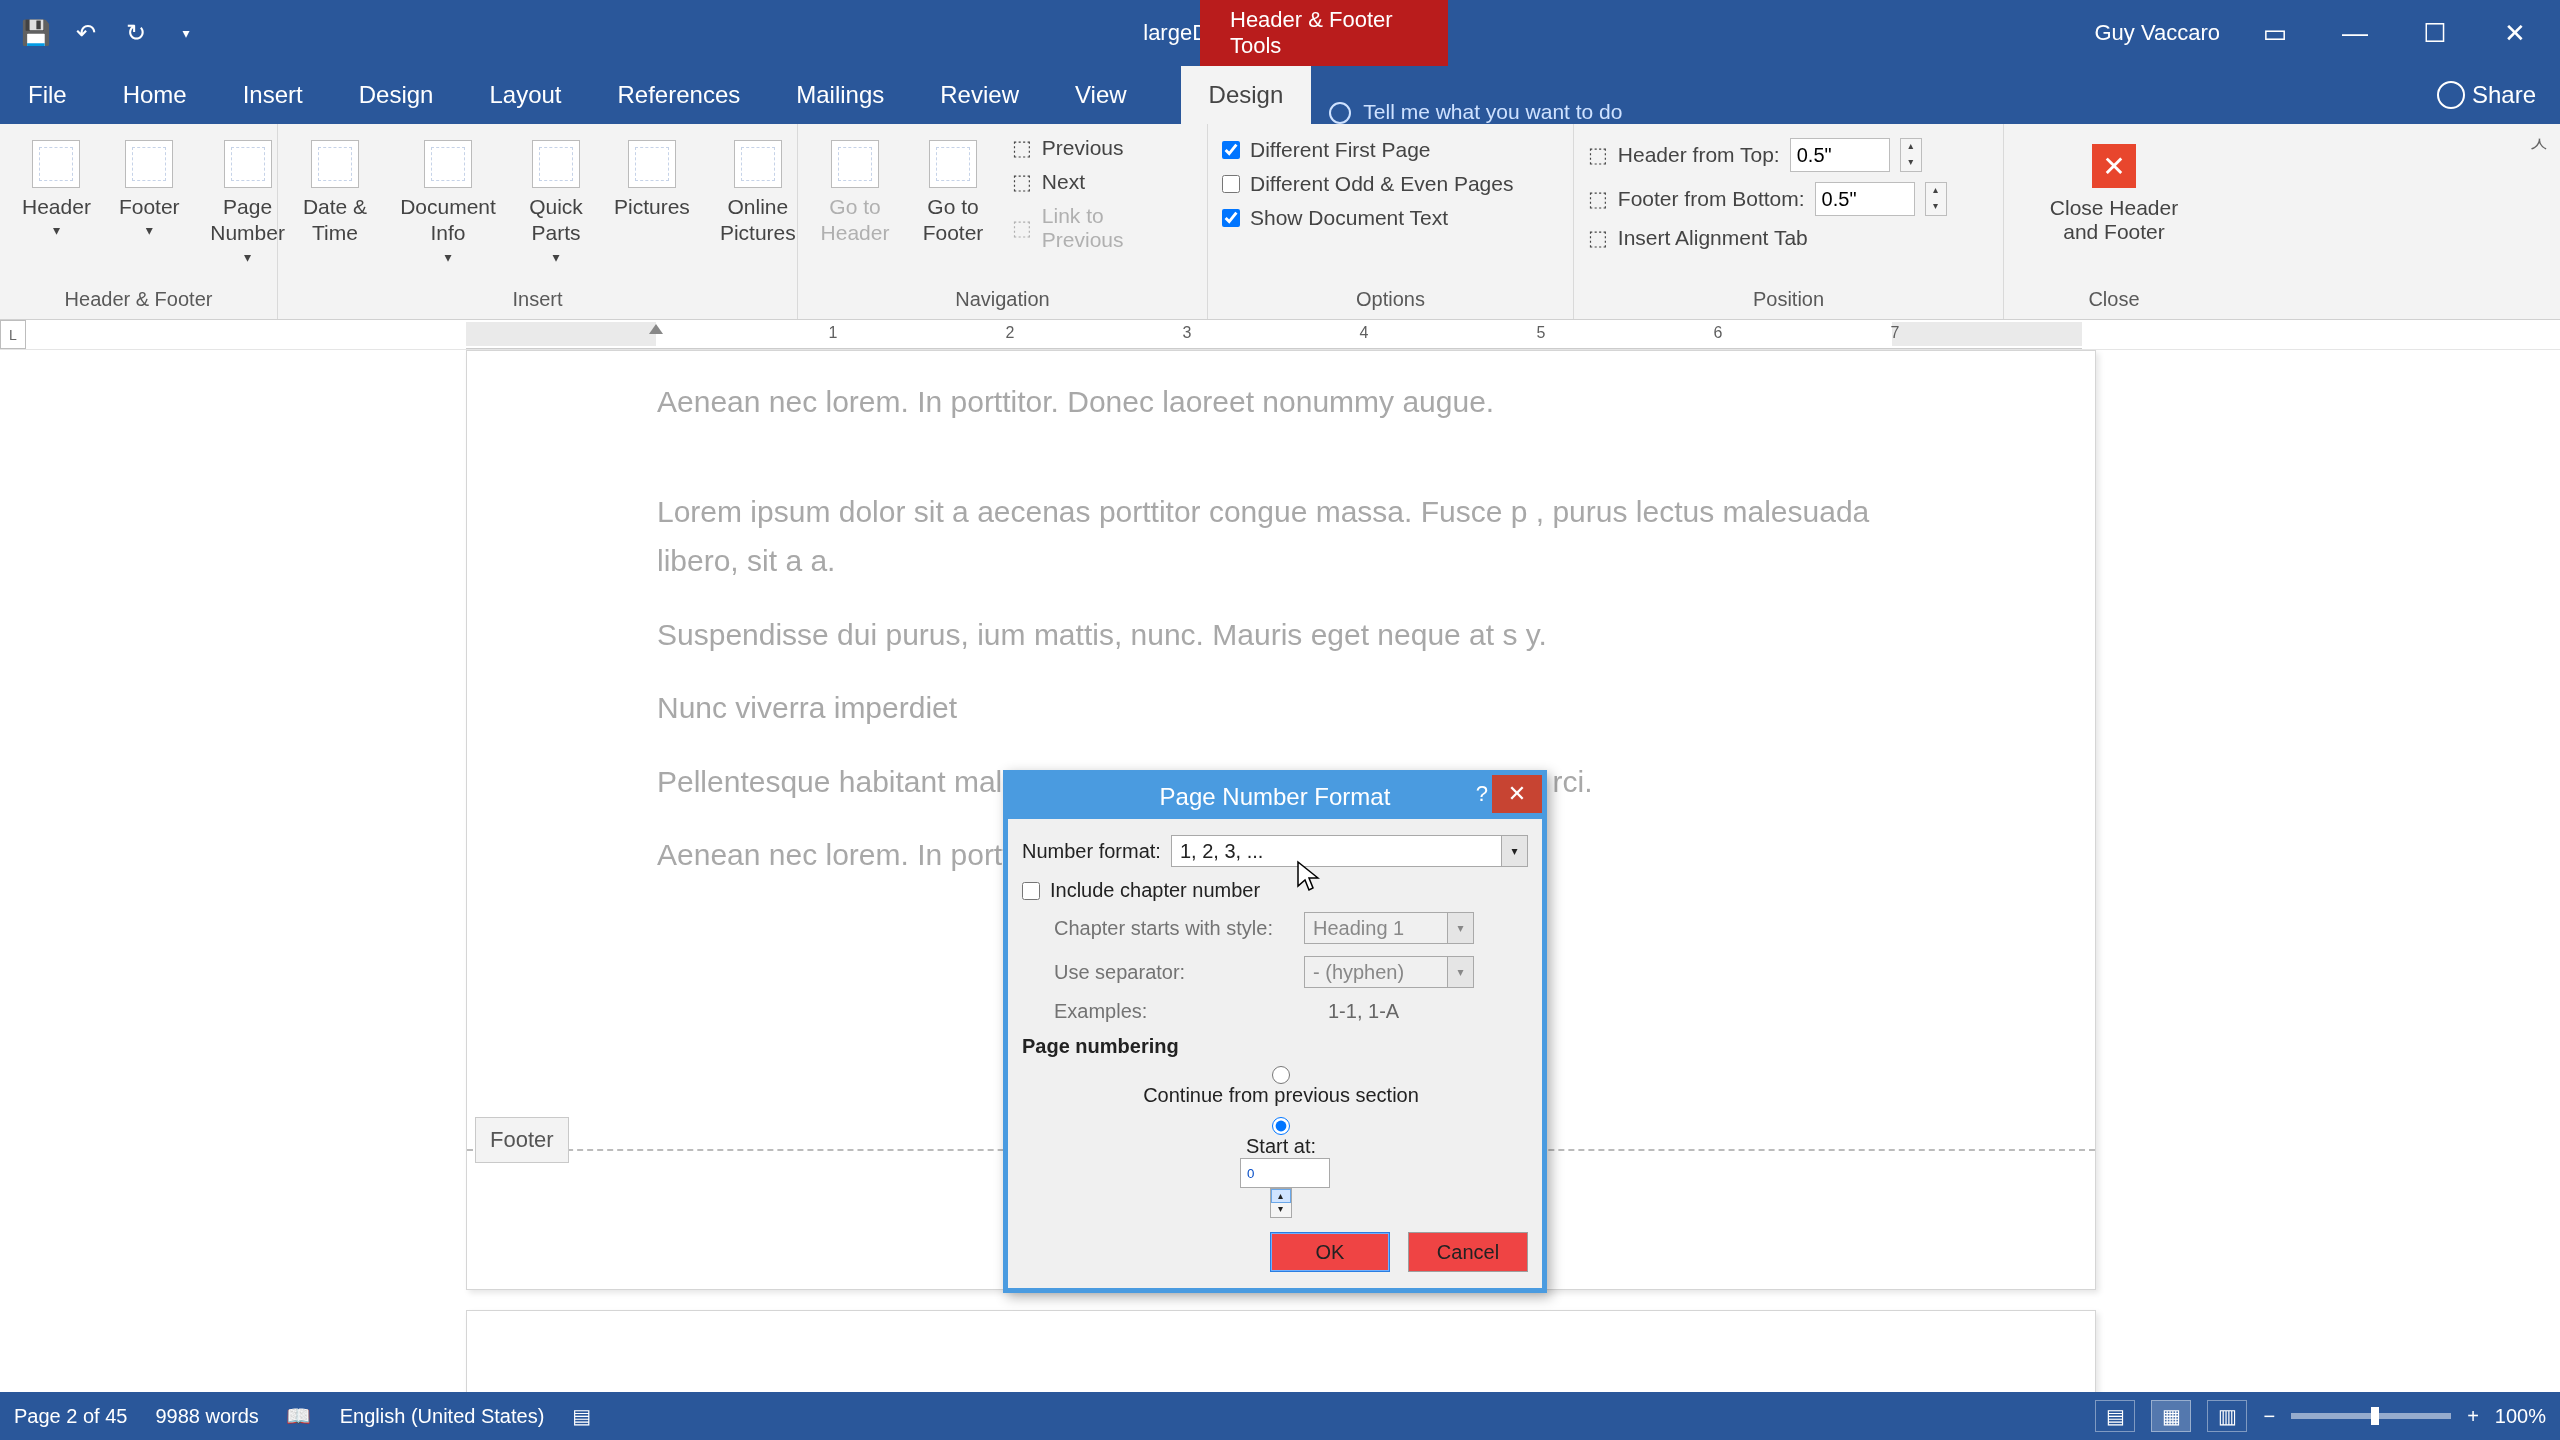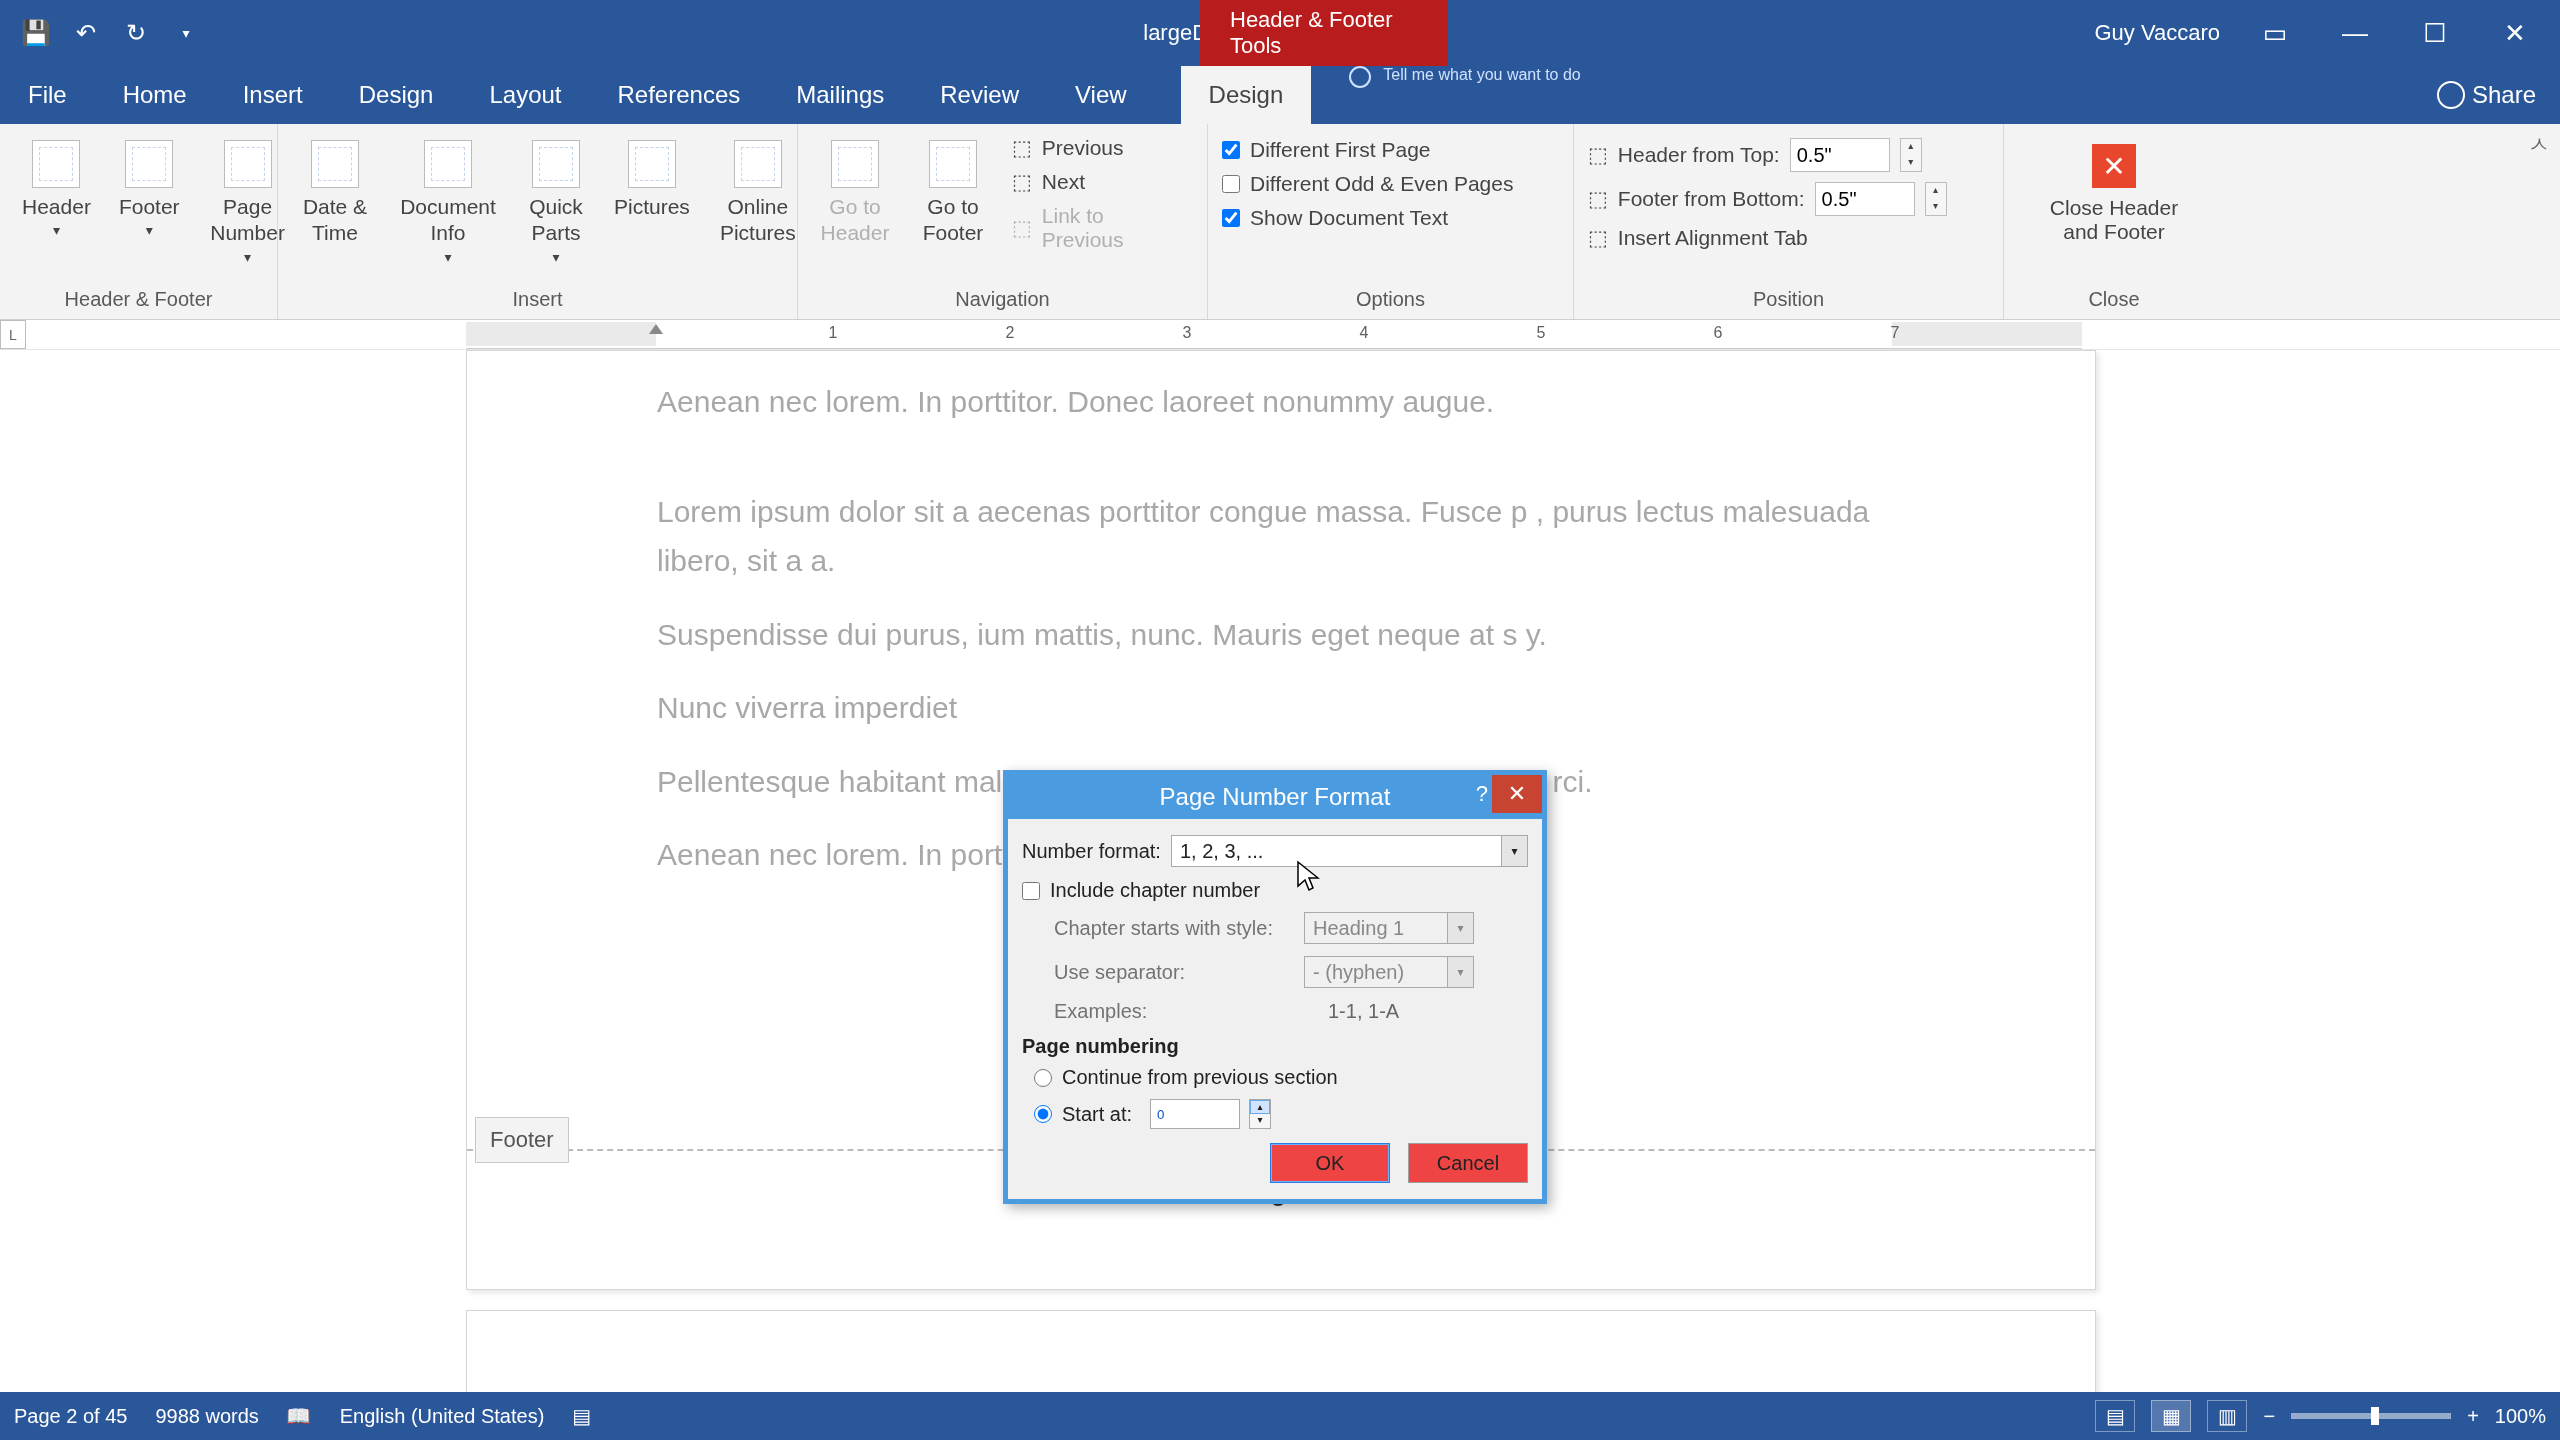--- a/index.html
+++ b/index.html
@@ -11,21 +11,21 @@
 .qat .ic { width: 32px; height: 32px; display: inline-flex; align-items: center; justify-content: center; color: #fff; font-size: 24px; }
 .title-center { position: absolute; left: 50%; transform: translateX(-50%); }
 .title-tool { position: absolute; left: 1200px; top:0; height: 66px; background: #b91c1c; color: #fff; display: flex; align-items: center; padding: 0 30px; width: 248px; justify-content:center; }
 .title-right { position: absolute; right: 0; display: flex; align-items: center; gap: 30px; padding-right: 20px; }
 .title-right .sys { width: 50px; text-align: center; font-size: 26px; }
 
 
 .tabs { height: 58px; background: #2a579a; display: flex; align-items: stretch; color:#fff; }
 .tab { padding: 0 28px; display:flex; align-items:center; font-size: 24px; cursor:pointer; }
 .tab.design-active { background: #f3f3f3; color:#444; margin-left: 26px; }
-.tellme { display:flex; align-items:flex-start; gap:12px; padding-left: 38px; color:#cfe2ff; font-size:16px; }
+.tellme { display:flex; align-items:flex-end; gap:12px; padding-left: 18px; color:#cfe2ff; font-size:21px; }
 .tellme .bulb { width:22px; height:22px; border:2px solid #cfe2ff; border-radius:50%; position:relative; }
 .tabs .spacer { flex:1; }
 .share-area { display:flex; align-items:center; gap:7px; padding:0 24px; color:#fff; font-size:24px; }
 .share-area .person { width:28px; height:28px; border:2px solid #fff; border-radius:50%; }
 
 
 .ribbon { height: 196px; background: #f3f3f3; border-bottom: 1px solid #d0d0d0; display:flex; position:relative; }
 .group { border-right: 1px solid #d9d9d9; height: 100%; display:flex; flex-direction:column; }
 .group-body { flex:1; display:flex; align-items:flex-start; padding: 10px 14px 0 14px; gap: 12px; }
 .group-label { text-align:center; font-size:20px; color:#595959; padding: 2px 0 8px; }
@@ -72,21 +72,21 @@
 .dlg-body { background:#f0f0f0; padding: 10px 14px 16px; font-size:20px; color:#222; }
 .dlg-row { display:flex; align-items:center; gap:10px; margin: 6px 0 12px; }
 .dlg-row label { white-space:nowrap; }
 .dlg-select { flex:1; border:1px solid #a9a9a9; background:#fff; height:32px; display:flex; align-items:center; padding:0 8px; position:relative; }
 .dlg-select .dd { position:absolute; right:0; top:0; bottom:0; width:26px; background:#e5e5e5; border-left:1px solid #a9a9a9; display:flex; align-items:center; justify-content:center; font-size:12px; }
 .dlg-select.disabled { background:#f0f0f0; color:#888; }
 .dlg-check { display:flex; align-items:center; gap:10px; margin:4px 0 10px; }
 .dlg-sub { padding-left: 32px; }
 .dlg-sub .dlg-row label { width: 240px; color:#737373; }
 .section-title { font-weight:600; margin: 10px 0 8px; }
-.dlg-radio { display:flex; align-items:center; gap:10px; margin:4px 0 10px; padding-left:12px; }
+.dlg-radio { display:flex; align-items:center; gap:0; margin:4px 0 10px; padding-left:12px;flex-direction:column; }
 .dlg-radio input[type=text] { border:1px solid #a9a9a9; background:#fff; width:90px; height:30px; padding:0 6px; color:#0a50c7; }
 .dlg-spin { display:flex; flex-direction:column; border:1px solid #a9a9a9; margin-left:-1px; }
 .dlg-spin div { width:20px; height:14px; background:#f5f5f5; font-size:10px; text-align:center; line-height:12px; }
 .dlg-spin div:first-child { border-bottom:1px solid #a9a9a9; background:#d0e4ff; border:1px solid #6aa7e8; }
 .dlg-btns { display:flex; justify-content:flex-end; gap:18px; margin-top:14px; }
 .dlg-btn { min-width:120px; height:40px; border:1px solid #9e9e9e; background:#ef4444; display:flex; align-items:center; justify-content:center; font-size:20px; }
 .dlg-btn.ok { border:1px solid #2a7de1; box-shadow: inset 0 0 0 1px #6fb0ff; }
 
 
 .cursor { position:absolute; width:24px; height:34px; pointer-events:none; }

